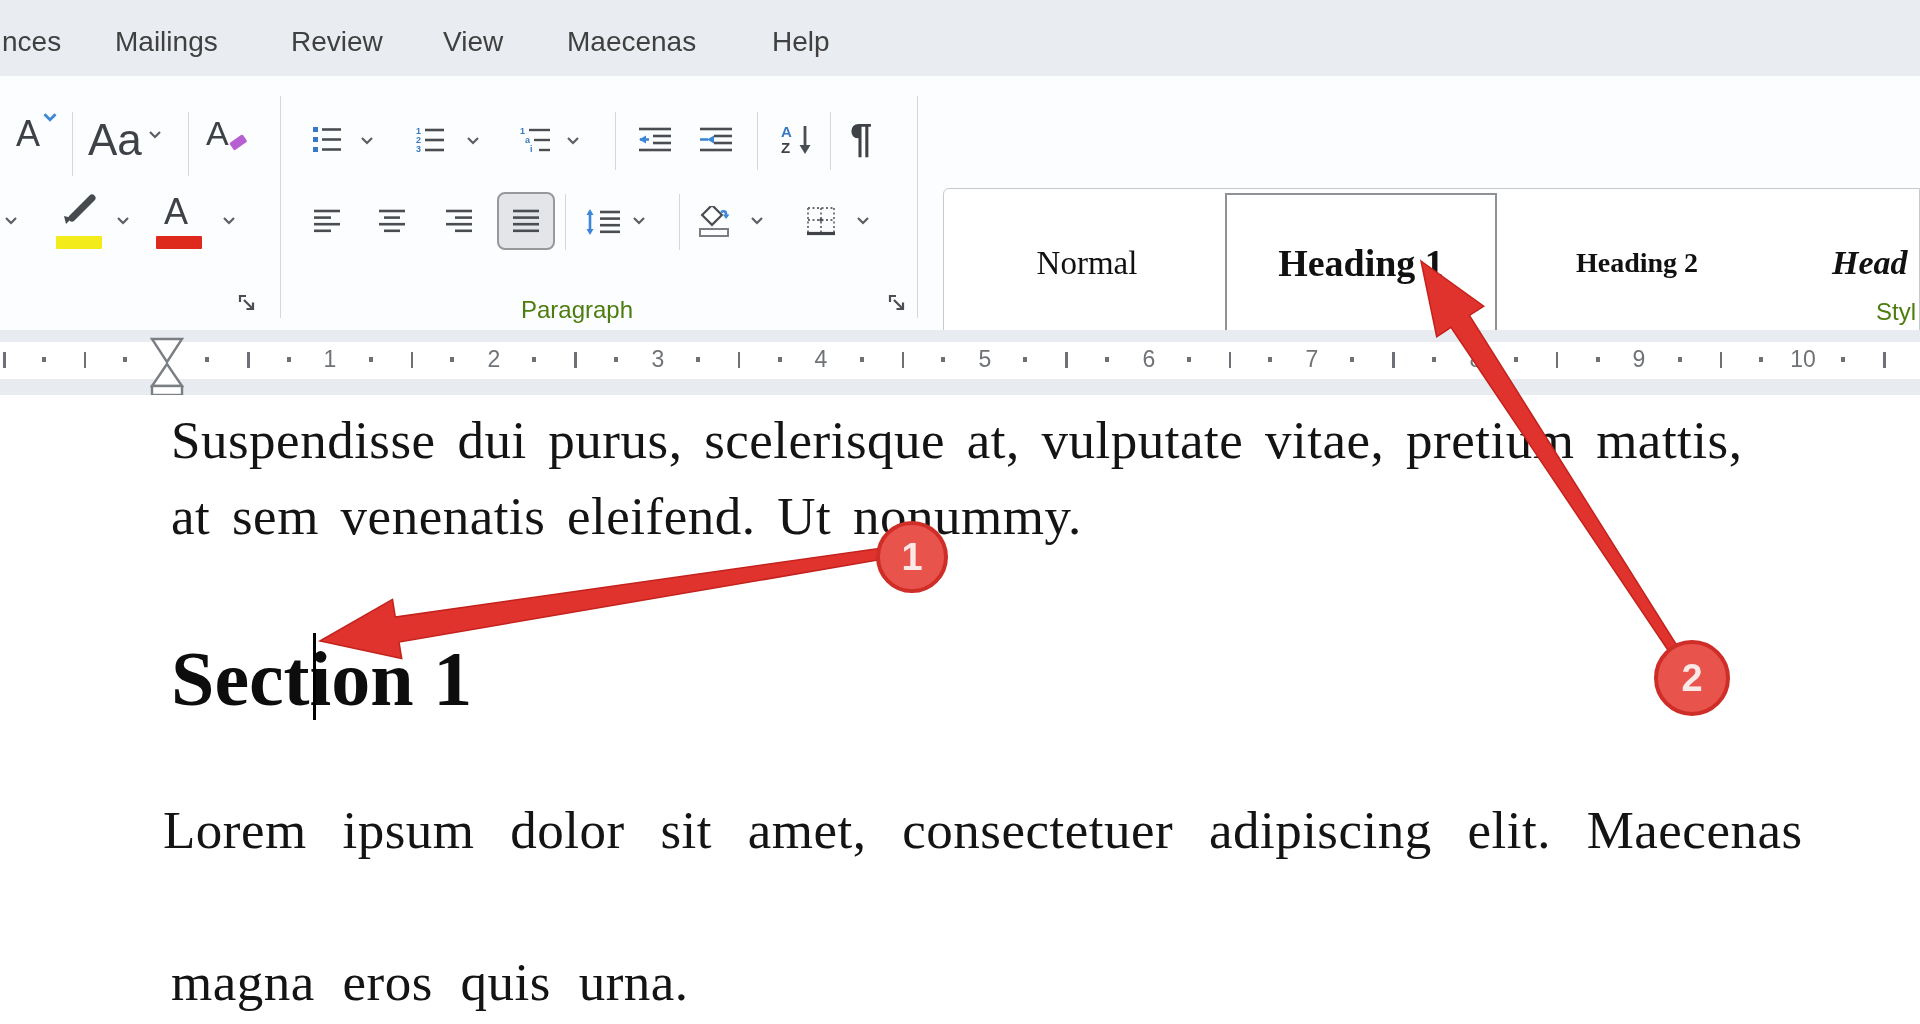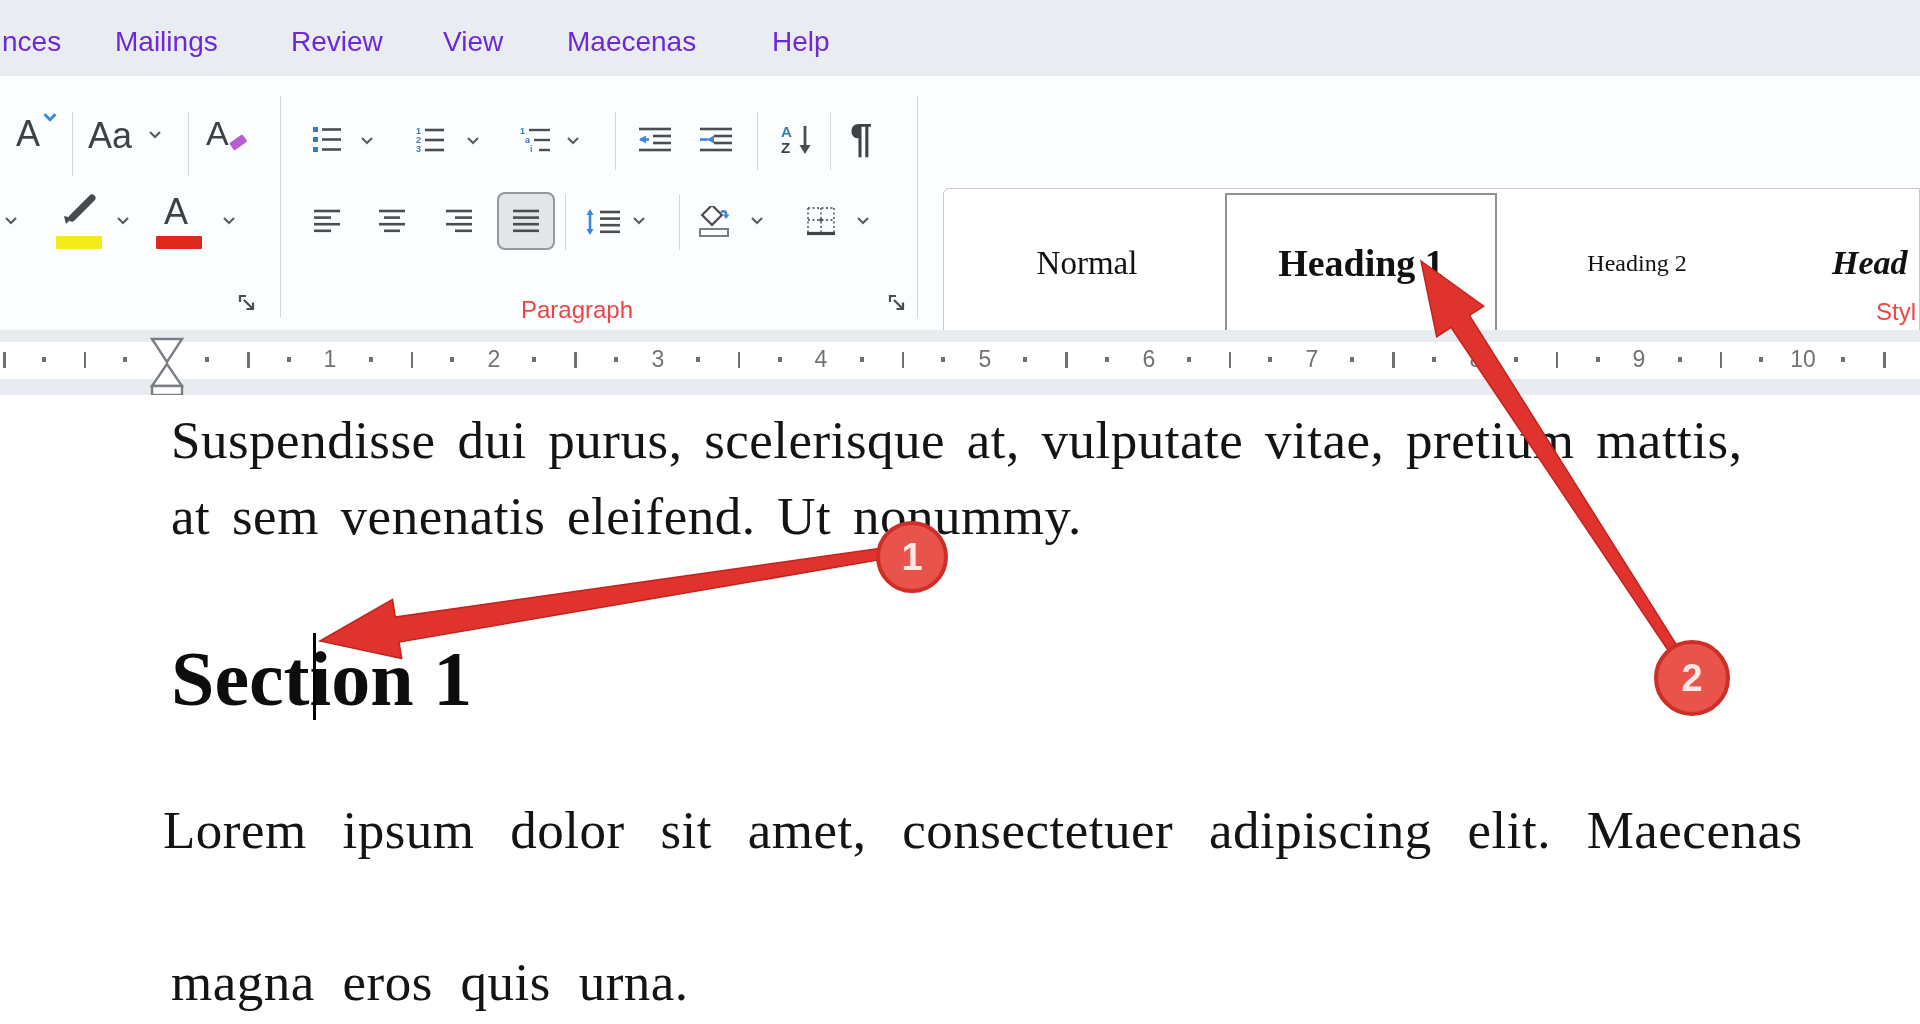--- a/index.html
+++ b/index.html
@@ -1,27 +1,27 @@
 <!DOCTYPE html>
 <html><head>
 <meta charset="utf-8">
 <style>
   html,body{margin:0;padding:0;background:#fff;}
   #app{position:relative;width:1920px;height:1024px;overflow:hidden;background:#fff;
        font-family:"Liberation Sans",sans-serif;}
   .abs{position:absolute;}
   
   .menubar{position:absolute;left:0;top:0;width:1920px;height:76px;background:#e9edf2;}
-  .menu-item{position:absolute;top:26px;font-size:28px;color:#6d28d9;white-space:nowrap;cursor:default;}
+  .menu-item{position:absolute;top:26px;font-size:28px;color:#404040;white-space:nowrap;cursor:default;}
   
   .ribbon{position:absolute;left:0;top:76px;width:1920px;height:254px;background:#fcfdfe;
           border-bottom:1px solid #d8dcdf;}
   .vdiv{position:absolute;width:1px;background:#d4d8db;}
   .icon-letter{position:absolute;color:#3e4247;font-family:"Liberation Sans",sans-serif;line-height:1;}
-  .ribbon-label{position:absolute;font-size:24px;color:#ef4444;}
+  .ribbon-label{position:absolute;font-size:24px;color:#4d7c0f;}
   .chev{position:absolute;width:14px;height:10px;}
   .colorbar{position:absolute;height:13px;width:46px;border-radius:1px;}
   .launcher{position:absolute;width:20px;height:20px;}
   .sel-box{position:absolute;width:58px;height:58px;border:2px solid #96989b;border-radius:8px;
            background:#e3e5e8;box-sizing:border-box;}
   
   .gallery{position:absolute;left:943px;top:112px;width:977px;height:148px;background:#fff;
            border:1px solid #c6cacd;border-radius:6px 0 0 6px;box-sizing:border-box;}
   .style-item{position:absolute;top:187px;transform:translate(-50%,-50%);
               font-family:"Liberation Serif",serif;color:#111;white-space:nowrap;cursor:default;}
@@ -109,21 +109,21 @@
   <div class="ribbon">
 
     <div class="abs" style="left:14px;top:36px;width:52px;height:52px">
       <span class="icon-letter" style="left:2px;top:4px;font-size:36px">A</span>
       <svg style="position:absolute;left:28px;top:0" width="16" height="11" viewBox="0 0 14 10">
         <polyline points="2,2 7,7 12,2" fill="none" stroke="#3d87d8" stroke-width="2.6"></polyline>
       </svg>
     </div>
     <div class="vdiv" style="left:72px;top:36px;height:64px"></div>
     <div class="abs" style="left:88px;top:40px;width:80px;height:48px">
-      <span class="icon-letter" style="left:0;top:2px;font-size:36px">Aa</span>
+      <span class="icon-letter" style="left:0;top:2px;font-size:44px">Aa</span>
       <svg class="chev" style="left:60px;top:14px">
           <use href="#sym-chev"></use>
         </svg>
     </div>
     <div class="vdiv" style="left:188px;top:36px;height:64px"></div>
     <div class="abs" style="left:206px;top:38px;width:52px;height:52px">
       <span class="icon-letter" style="left:0;top:2px;font-size:34px">A</span>
       <svg style="position:absolute;left:20px;top:20px" width="28" height="20" viewBox="0 0 28 20">
         <rect x="4" y="4" width="16" height="9" rx="1.5" fill="#b65fd0" transform="rotate(-35 12 8)"></rect>
       </svg>
@@ -311,21 +311,21 @@
       </svg>
 
     <div class="ribbon-label" style="left:577px;top:220px;transform:translateX(-50%)">Paragraph</div>
 
     <div class="vdiv" style="left:917px;top:20px;height:222px"></div>
 
     <div class="gallery"></div>
     <div class="h1box"></div>
     <span class="style-item" style="left:1087px;font-size:33px">Normal</span>
     <span class="style-item" style="left:1361px;font-size:38px;font-weight:bold">Heading 1</span>
-    <span class="style-item" style="left:1637px;font-size:24px;font-weight:normal">Heading 2</span>
+    <span class="style-item" style="left:1637px;font-size:28px;font-weight:bold">Heading 2</span>
     <span class="style-item" style="left:1832px;transform:translateY(-50%);font-size:34px;font-weight:600;font-style:italic">Head</span>
     <div class="ribbon-label" style="left:1876px;top:222px;font-weight:400">Styl</div>
   </div>
 
   <div class="ruler">
     <div class="ruler-strip"></div>
     <div class="half-lines"></div>
     <div class="dot-line"></div>
     <div class="abs" style="left:3px;top:22px;width:2.5px;height:16px;background:#6d7175"></div>
     <span class="ruler-num" style="left:330px">1</span>

